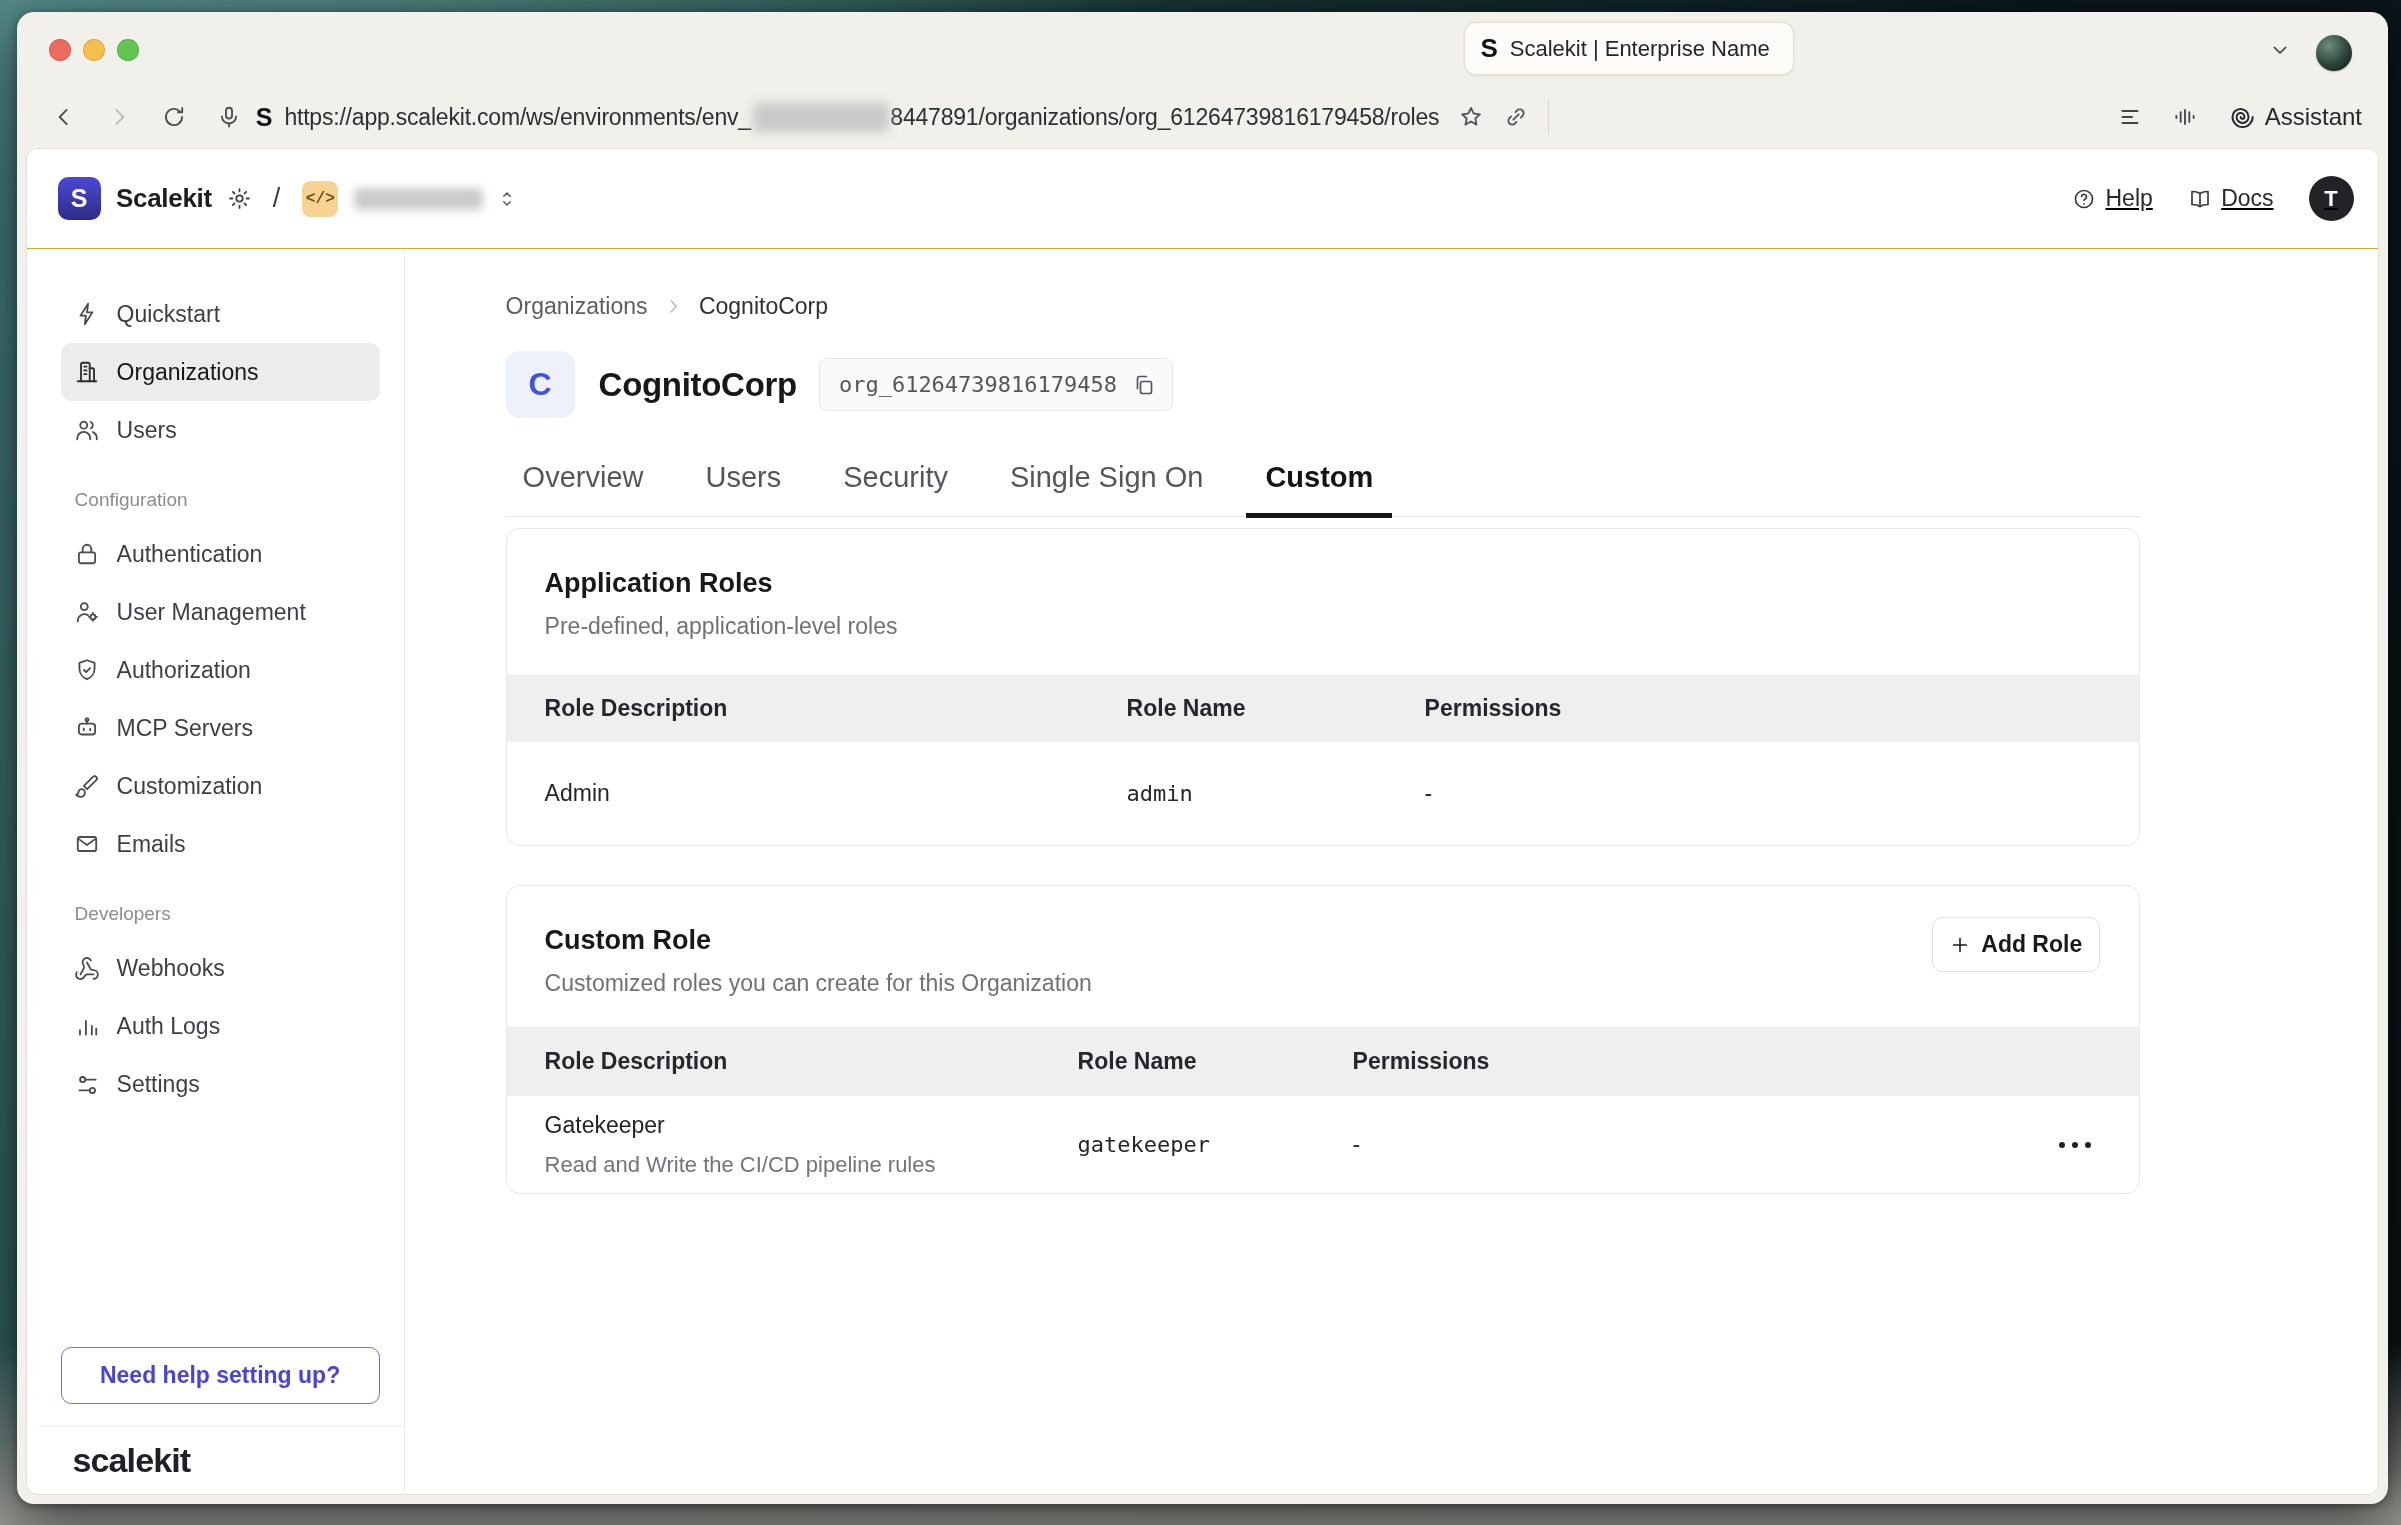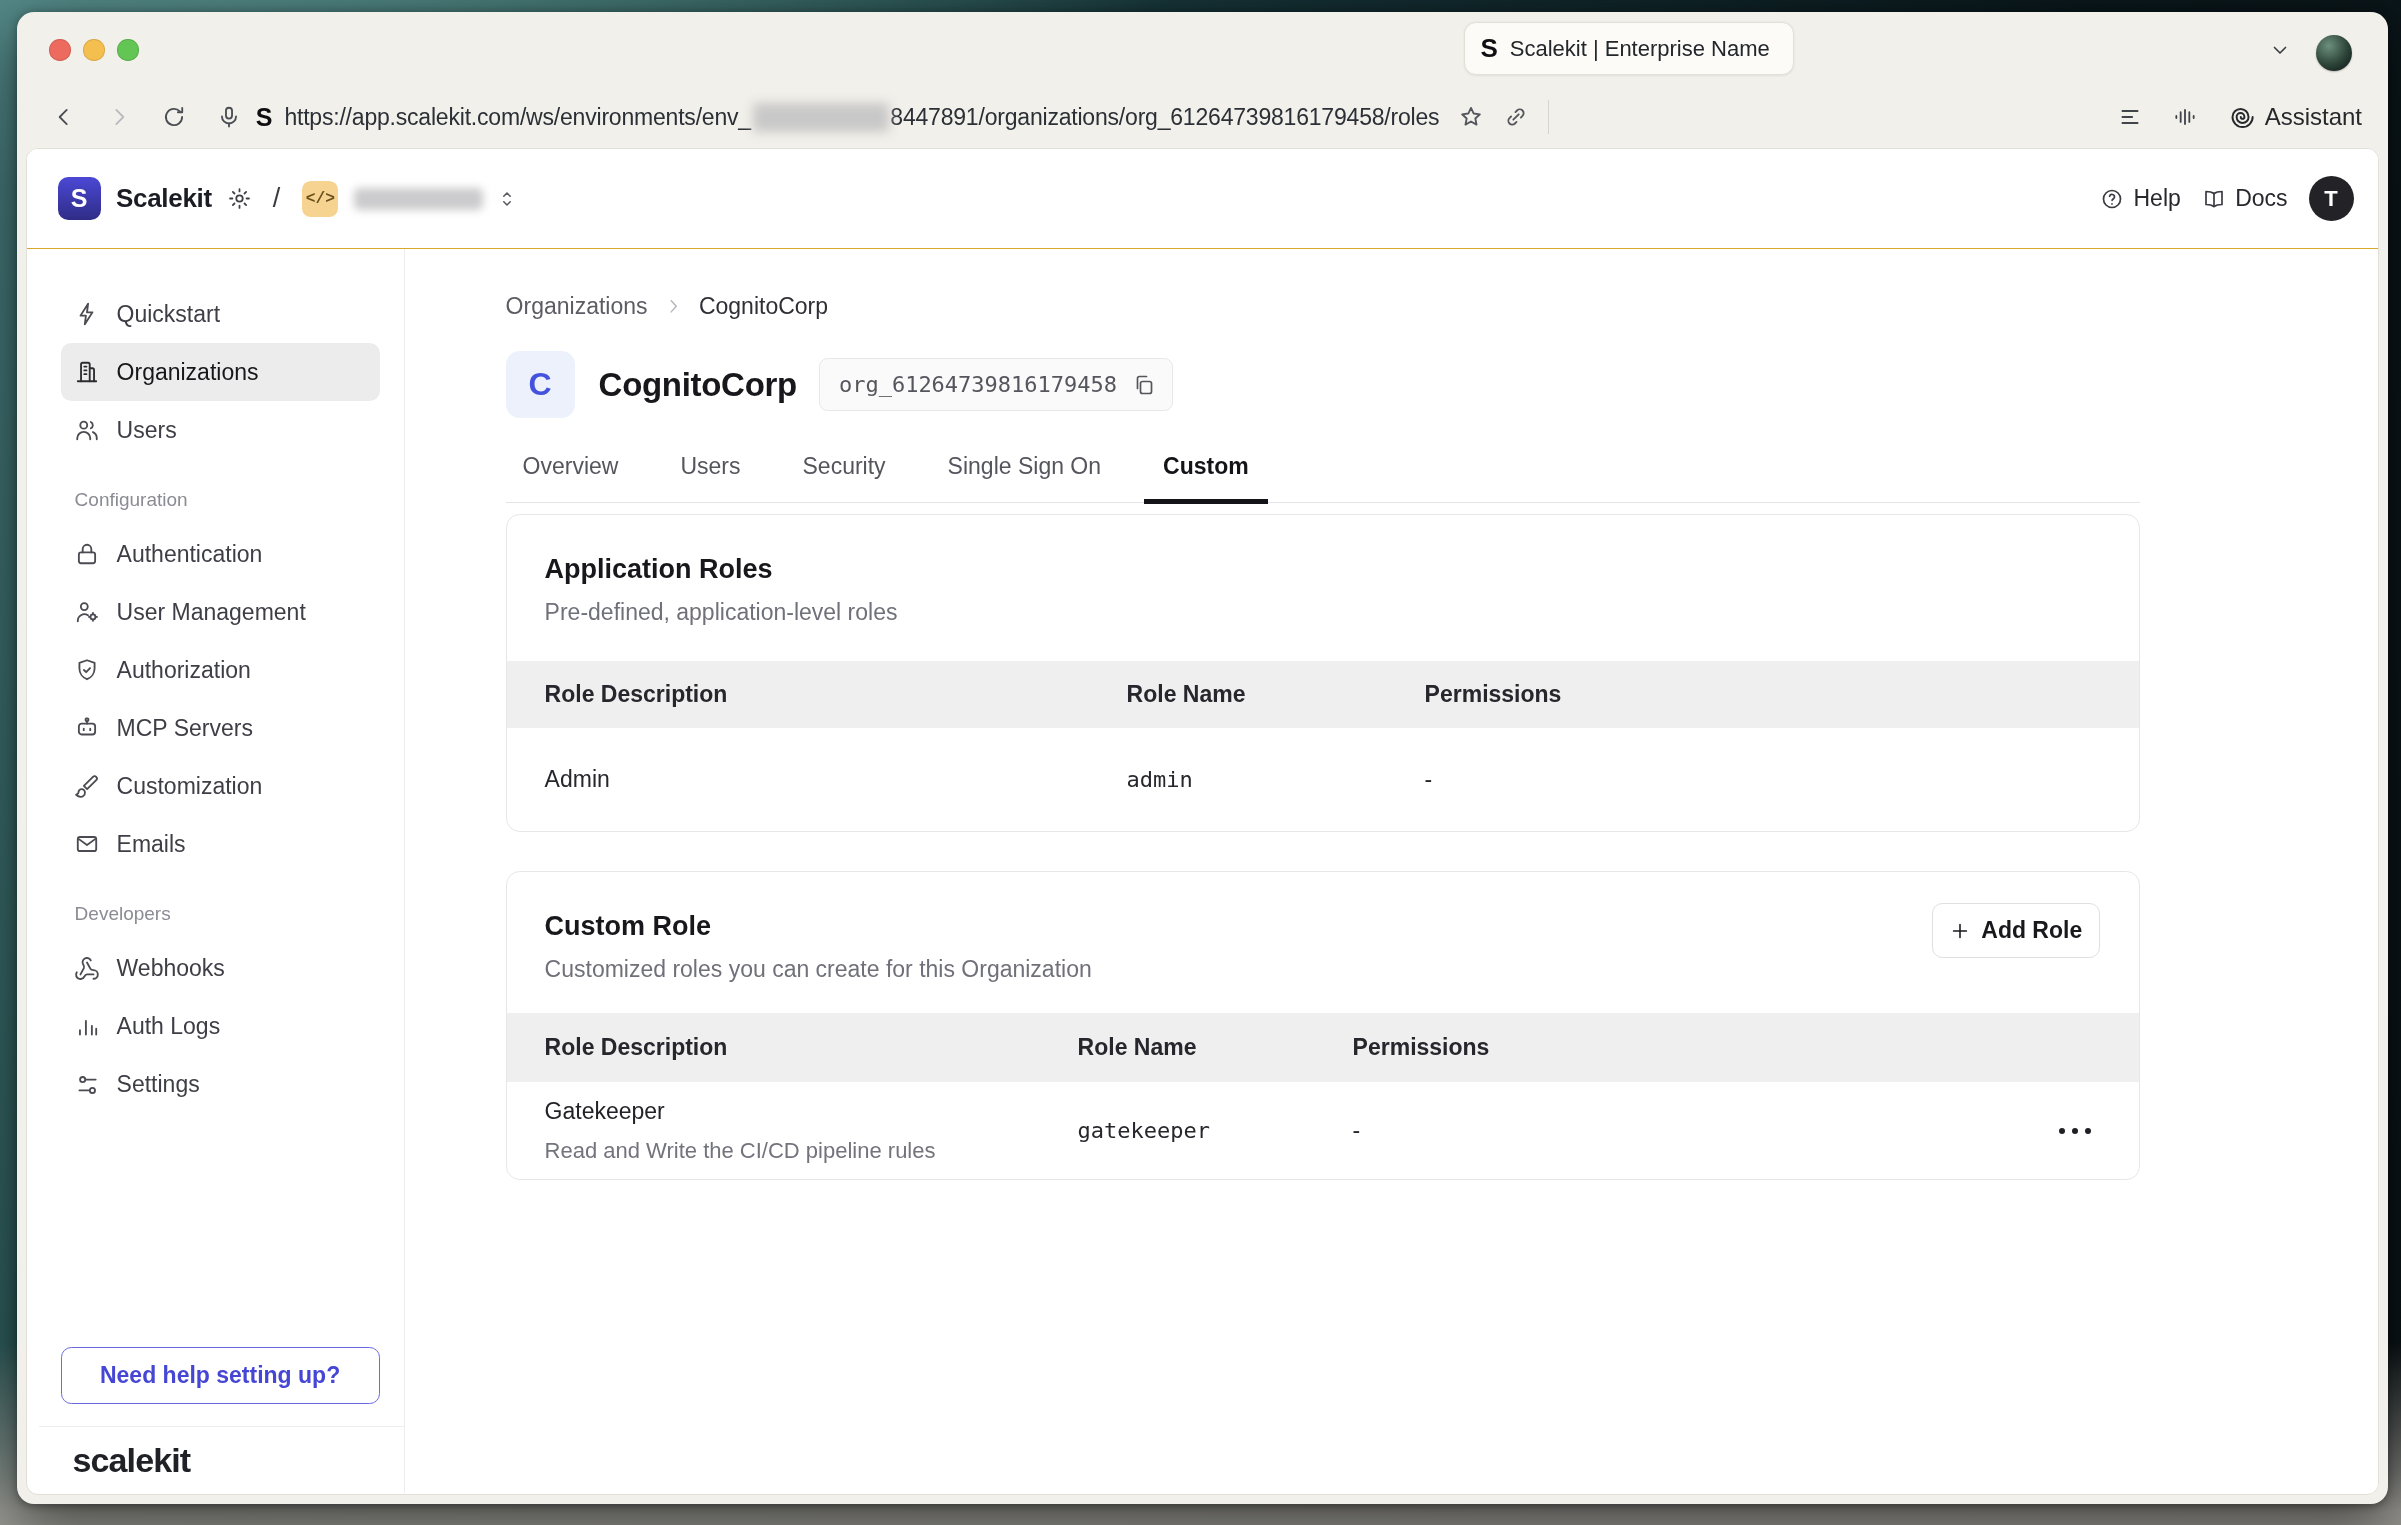--- a/index.html
+++ b/index.html
@@ -58,21 +58,21 @@
   .app-header { height:100px; display:flex; align-items:center; padding:0 24px 0 31px; border-bottom:1.7px solid #d7a82a; background:#fff; }
   .logo-badge { width:43px; height:43px; border-radius:10.3px; background:linear-gradient(180deg,#4b48d6,#2f2c86);
     display:flex; align-items:center; justify-content:center; color:#fff; font-size:25px; font-weight:700; }
   .brand-name { margin-left:15.4px; font-size:26px; font-weight:600; color:#1c1c24; letter-spacing:-0.3px; }
   .hdr-gear { margin-left:15.4px; color:#3f3f46; }
   .hdr-slash { margin-left:20.6px; font-size:27px; font-weight:300; color:#3a3a42; }
   .env-badge { margin-left:22px; width:36px; height:36px; border-radius:8.6px; background:#f6d391;
     display:flex; align-items:center; justify-content:center; font-family:"Liberation Mono", monospace; font-size:16.3px; font-weight:700; color:#6b501d; }
   .env-blur { margin-left:15.4px; width:129px; height:22px; border-radius:5.1px; background:#cbcbcd; filter:blur(4.3px); }
   .env-caret { margin-left:13.7px; color:#5a5a62; }
-  .hdr-right { margin-left:auto; display:flex; align-items:center; gap:21px; }
+  .hdr-right { margin-left:auto; display:flex; align-items:center; gap:35px;text-decoration:underline; }
   .hdr-link { display:flex; align-items:center; gap:9.4px; font-size:23px; color:#27272e; }
   .hdr-link .ic { color:#3a3a42; }
   .avatar-t { width:45px; height:45px; border-radius:50%; background:#232327; color:#fff; font-size:22px; font-weight:600;
     display:flex; align-items:center; justify-content:center; }
 
   
   .app-body { display:flex; height:calc(100% - 101px); }
   .sidebar { width:366px; flex:none; border-right:1.7px solid #ededf0; display:flex; flex-direction:column; padding-top:36px; background:#fff;margin-left:12px; }
   .side-item { height:58px; margin:0 24px 0 22px; border-radius:10.3px; display:flex; align-items:center; gap:16.3px; padding-left:13.7px;
     font-size:23px; color:#3e3e46; cursor:default; }
@@ -95,21 +95,21 @@
   .org-row { margin-top:29px; display:flex; align-items:center; height:69px; }
   .org-avatar { width:69px; height:67px; border-radius:13.7px; background:#edf1fc; display:flex; align-items:center; justify-content:center;
     font-size:32px; font-weight:600; color:#4453dd; }
   .org-name { margin-left:24px; font-size:33px; font-weight:700; color:#17171c; letter-spacing:-0.3px; }
   .org-chip { margin-left:22px; height:53px; border-radius:8.6px; background:#fafafa; border:1.7px solid #e7e7ea;
     display:flex; align-items:center; gap:15.4px; padding:0 15.4px 0 19px; }
   .org-chip code { font-family:"DejaVu Sans Mono", monospace; font-size:22px; color:#55555d; }
   .copy-btn { color:#55555d; }
 
   .tabs { margin-top:34px; display:flex; gap:62px; padding-left:17px; border-bottom:1.7px solid #e5e5e8; width:1634px; }
-  .tab { position:relative; font-size:23px; color:#55555d; padding-bottom:22px; }
+  .tab { position:relative; font-size:29px; color:#55555d; padding-bottom:22px;margin-top:8px; }
   .tab.active { color:#131318; font-weight:600; }
   .tab.active::after { content:""; position:absolute; left:-19px; right:-19px; bottom:-1.7px; height:4.3px; background:#131318; }
 
   .card { width:1634px; border:1.7px solid #e7e7ea; border-radius:13.7px; background:#fff; position:relative; overflow:hidden; }
   .card.app-roles { margin-top:11px; }
   .card.custom-roles { margin-top:39px; }
   .card-head { padding:38px 38px 0; }
   .card-title { font-size:27px; font-weight:600; color:#17171c; line-height:33px; }
   .card-sub { margin-top:12px; font-size:23px; color:#70707a; line-height:29px; }
   .thead { display:flex; align-items:center; height:67px; background:#efefef; padding-left:38px; font-size:23px; font-weight:600; color:#26262c; }

